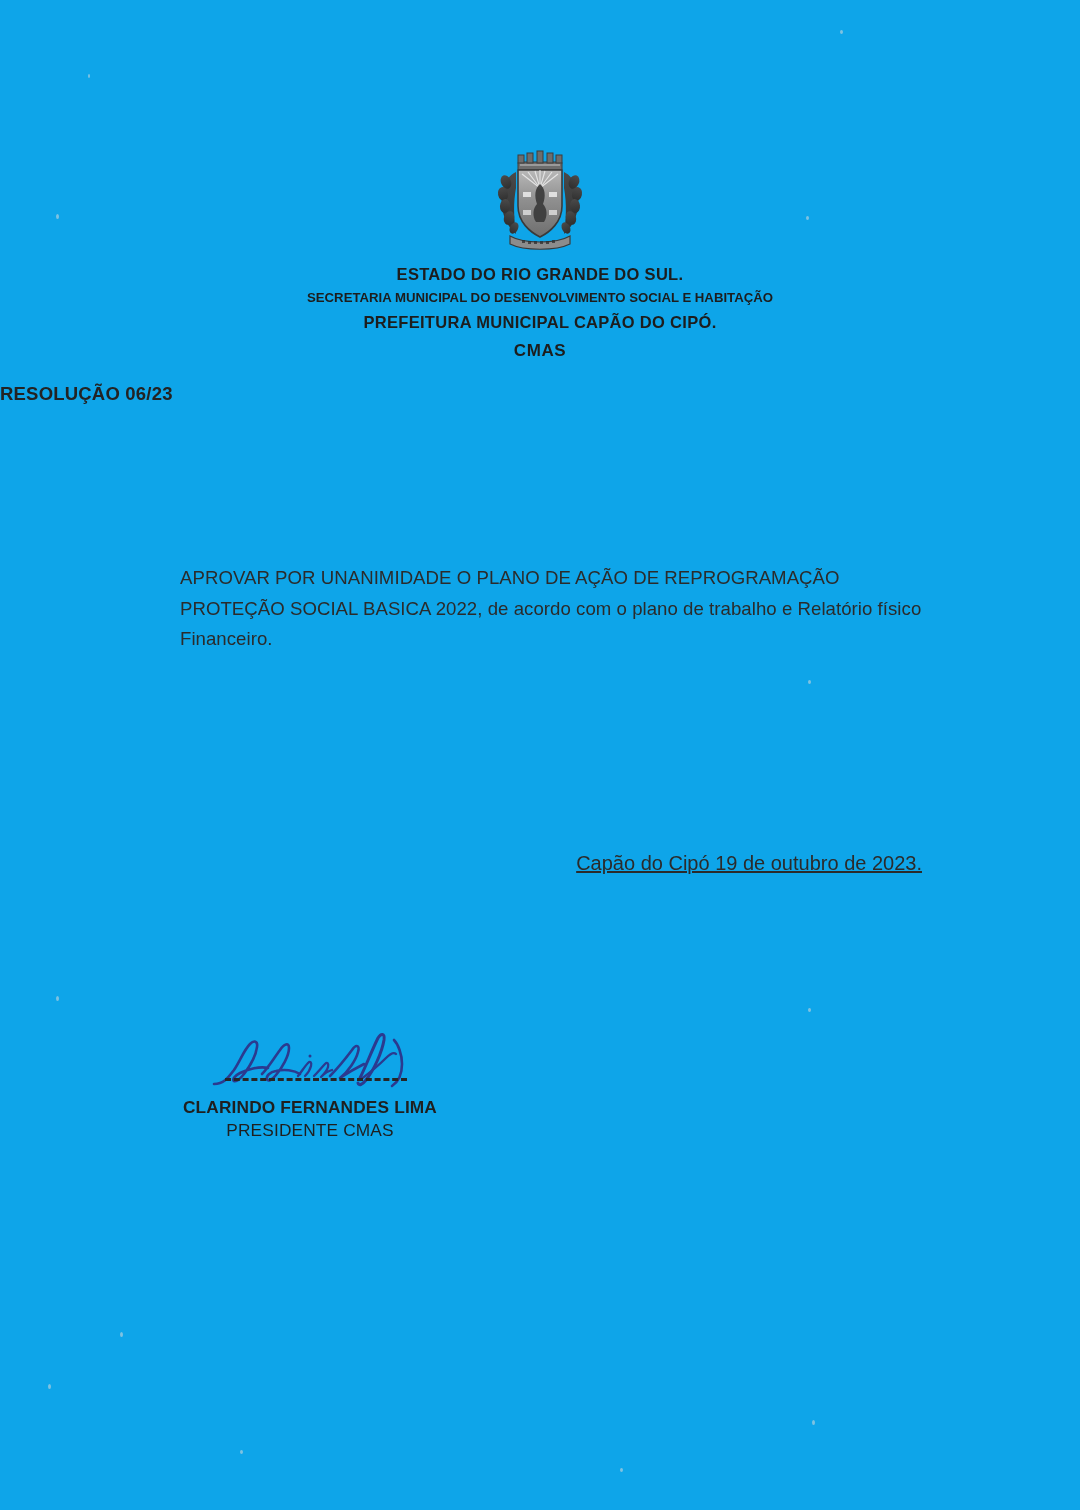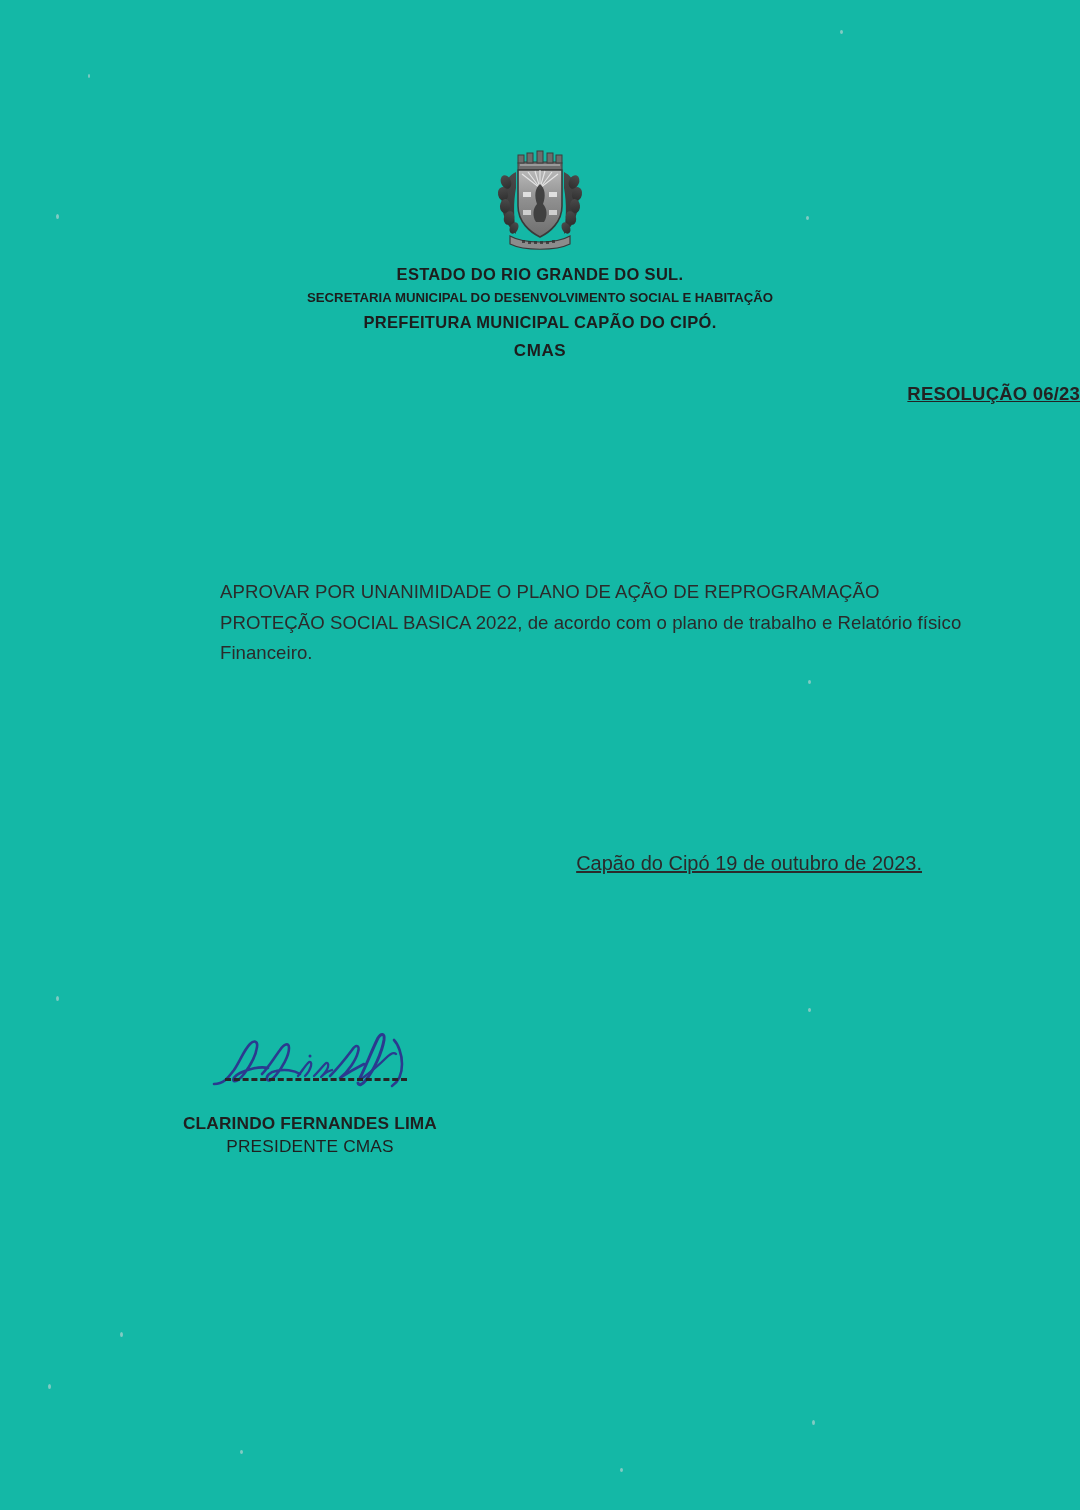--- a/index.html
+++ b/index.html
@@ -6,21 +6,21 @@
   html, body {
     margin: 0;
     padding: 0;
     background: #ffffff;
   }
   .page {
     position: relative;
     width: 1080px;
     height: 1510px;
     margin: 0 auto;
-    background: #14b8a6;
+    background: #0ea5e9;
     overflow: hidden;
     font-family: "Liberation Sans", sans-serif;
     color: #2a2a2a;
     -webkit-font-smoothing: antialiased;
   }
 
   
   .speck {
     position: absolute;
     background: #dadada;
@@ -55,43 +55,42 @@
   .hdr-state   { font-size: 16.5px; line-height: 25px; }
   .hdr-city    { font-size: 16.5px; line-height: 27px; }
   .hdr-dept    { font-size: 13.2px; line-height: 22px; letter-spacing: 0; }
   .hdr-cmas    { font-size: 17px;   line-height: 29px; letter-spacing: .6px; }
 
   
   .res-title {
     position: absolute;
     left: 0; right: 0;
     top: 383px;
-    text-align: right;
+    text-align: left;
     font-size: 18.5px;
     font-weight: bold;
     color: #232323;
     letter-spacing: .2px;
-    text-decoration: underline;
   }
 
   
   .body-block {
     position: absolute;
     left: 180px;
     width: 742px;
   }
   .para {
     font-size: 18.6px;
     line-height: 30.5px;
     color: #2b2b2b;
     text-align: left;
     letter-spacing: .05px;
   }
   #para-intro  { top: 459px; }
-  #para-action { top: 577px; margin-left: 40px; }
+  #para-action { top: 563px; }
   #para-vigor  { top: 718px; }
 
   
   .date-line {
     position: absolute;
     top: 848px;
     left: 180px;
     width: 742px;
     text-align: right;
     font-size: 20px;
@@ -122,21 +121,21 @@
   }
   .sig-rule {
     position: absolute;
     top: 1078px;
     left: 225px;
     width: 182px;
     height: 0;
     border-top: 3.5px dashed #262626;
   }
   .sig-name {
-    margin-top: 20px;
+    margin-top: 4px;
     font-size: 17.3px;
     font-weight: bold;
     letter-spacing: .15px;
     color: #1f1f1f;
     line-height: 23px;
   }
   .sig-role {
     font-size: 17.3px;
     font-weight: normal;
     letter-spacing: .15px;

